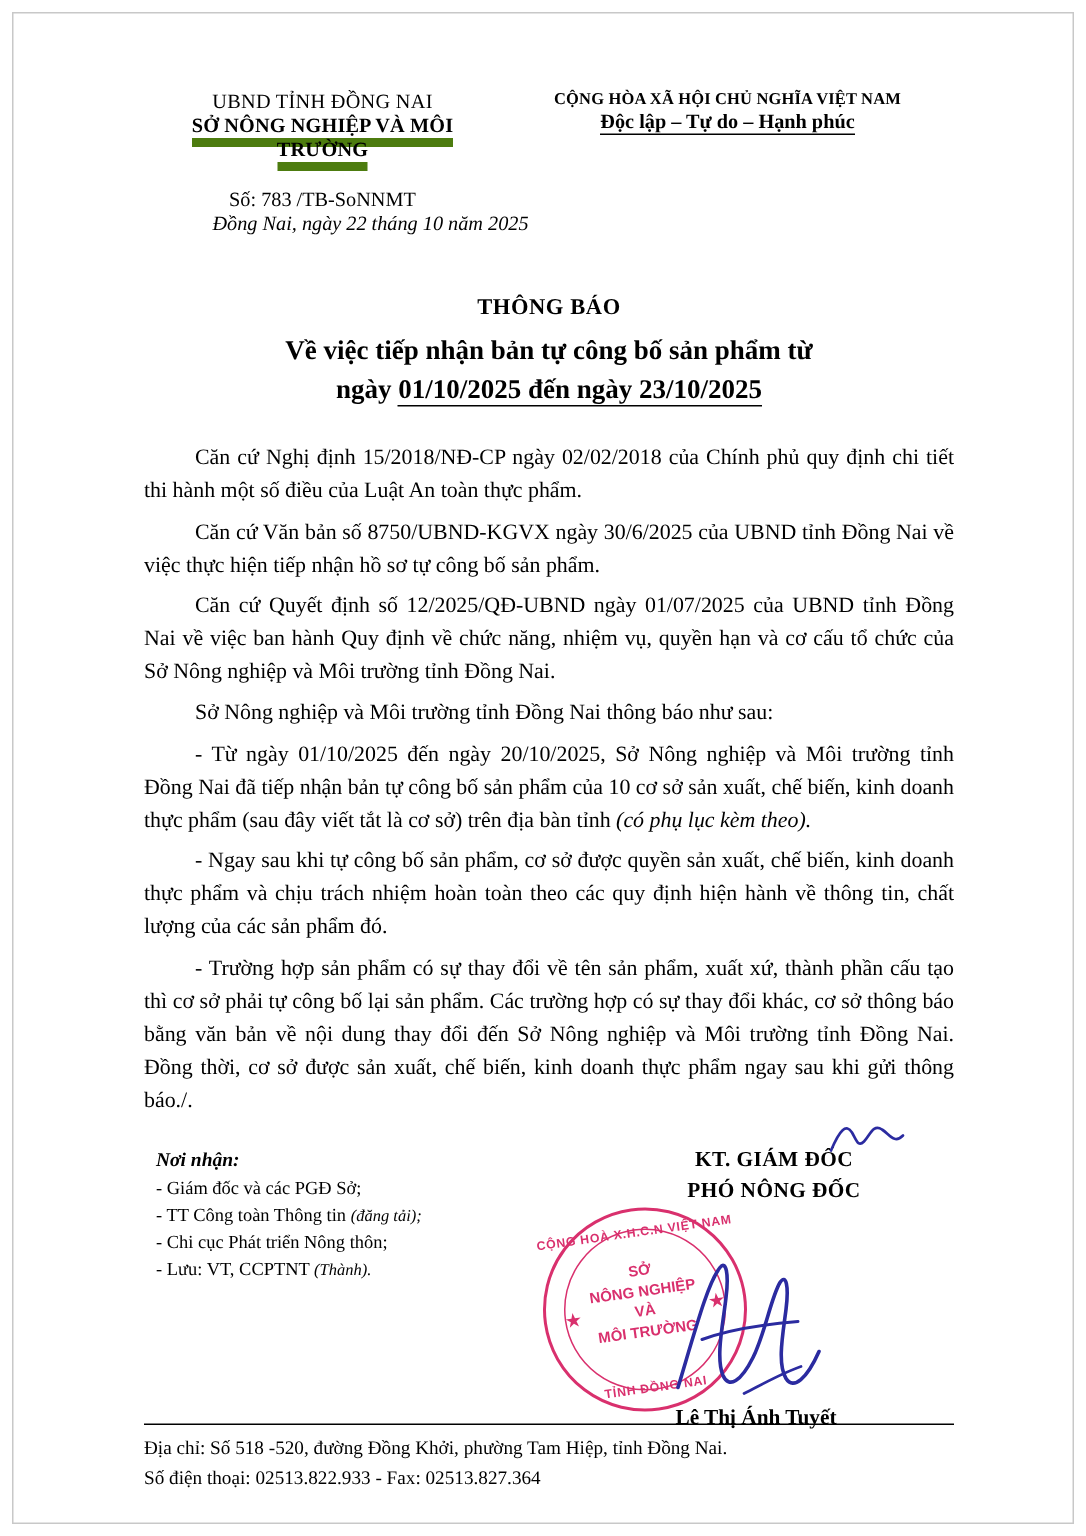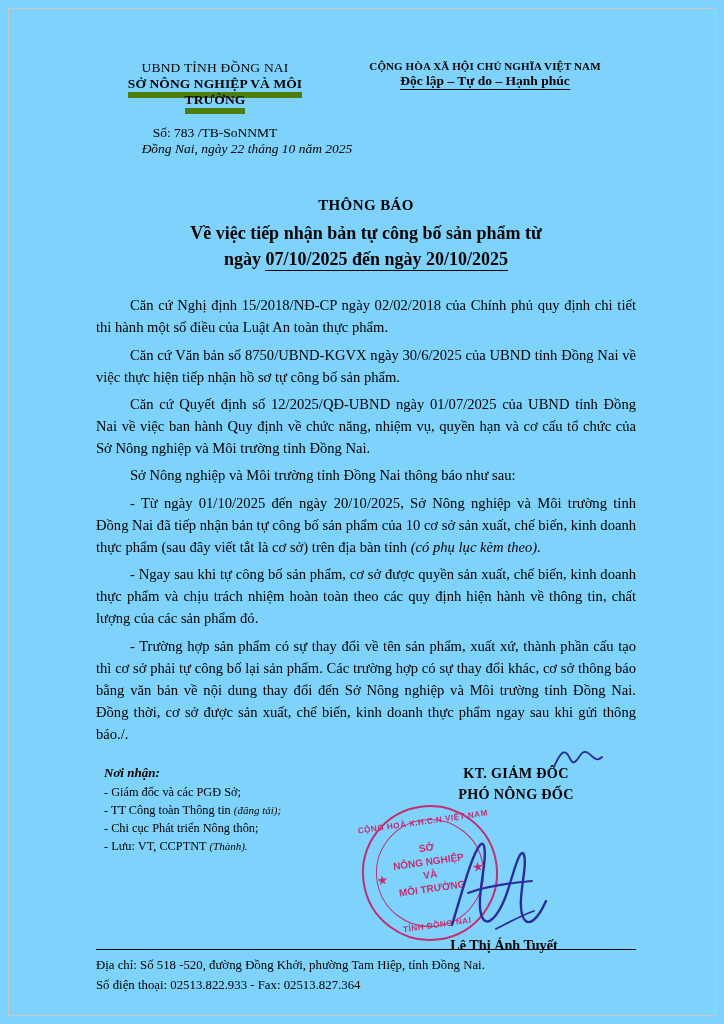--- a/index.html
+++ b/index.html
@@ -4,21 +4,21 @@
 <style>
   html, body {
     margin: 0;
     padding: 0;
     background: #e8e8e8;
   }
   .page {
     position: relative;
     width: 724px;
     height: 1024px;
-    background: #7dd3fc;
+    background: #ffffff;
     margin: 0 auto;
     box-sizing: border-box;
     font-family: "Liberation Serif", serif;
     color: #000000;
     overflow: hidden;
   }
   .border-frame {
     position: absolute;
     left: 8px;
     top: 8px;
@@ -300,21 +300,21 @@
 
     <div class="subhdr">
       <div class="subhdr-left">Số: 783  /TB-SoNNMT</div>
       <div class="subhdr-right">Đồng Nai, ngày 22 tháng 10 năm 2025</div>
     </div>
 
     <div class="title-block">
       <div class="title-main">THÔNG BÁO</div>
       <div class="title-sub">
         <div>Về việc tiếp nhận bản tự công bố sản phẩm từ</div>
-        <div><span>ngày </span><span class="ul">07/10/2025 đến ngày 20/10/2025</span></div>
+        <div><span>ngày </span><span class="ul">01/10/2025 đến ngày 23/10/2025</span></div>
       </div>
     </div>
 
     <div class="body-block">
       <div class="para">Căn cứ Nghị định 15/2018/NĐ-CP ngày 02/02/2018 của Chính phủ quy định chi tiết thi hành một số điều của Luật An toàn thực phẩm.</div>
       <div class="para">Căn cứ Văn bản số 8750/UBND-KGVX ngày 30/6/2025 của UBND tỉnh Đồng Nai về việc thực hiện tiếp nhận hồ sơ tự công bố sản phẩm.</div>
       <div class="para">Căn cứ Quyết định số 12/2025/QĐ-UBND ngày 01/07/2025 của UBND tỉnh Đồng Nai về việc ban hành Quy định về chức năng, nhiệm vụ, quyền hạn và cơ cấu tổ chức của Sở Nông nghiệp và Môi trường tỉnh Đồng Nai.</div>
       <div class="para">Sở Nông nghiệp và Môi trường tỉnh Đồng Nai thông báo như sau:</div>
       <div class="para"><span>- Từ ngày 01/10/2025 đến ngày 20/10/2025, Sở Nông nghiệp và Môi trường tỉnh Đồng Nai đã tiếp nhận bản tự công bố sản phẩm của 10 cơ sở sản xuất, chế biến, kinh doanh thực phẩm (sau đây viết tắt là cơ sở) trên địa bàn tỉnh </span><span class="it">(có phụ lục kèm theo).</span></div>
       <div class="para">- Ngay sau khi tự công bố sản phẩm, cơ sở được quyền sản xuất, chế biến, kinh doanh thực phẩm và chịu trách nhiệm hoàn toàn theo các quy định hiện hành về thông tin, chất lượng của các sản phẩm đó.</div>

